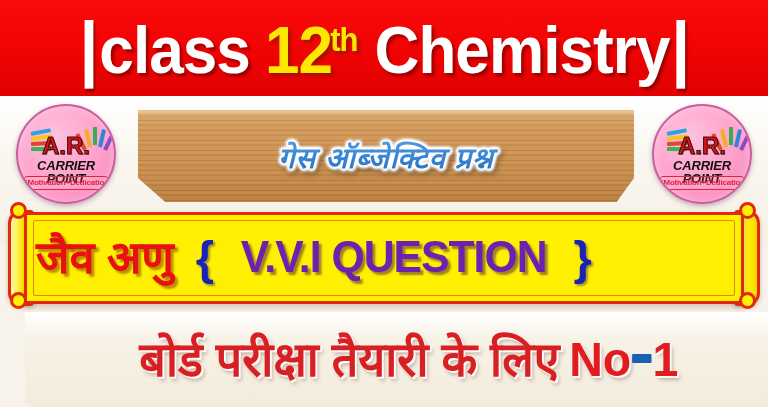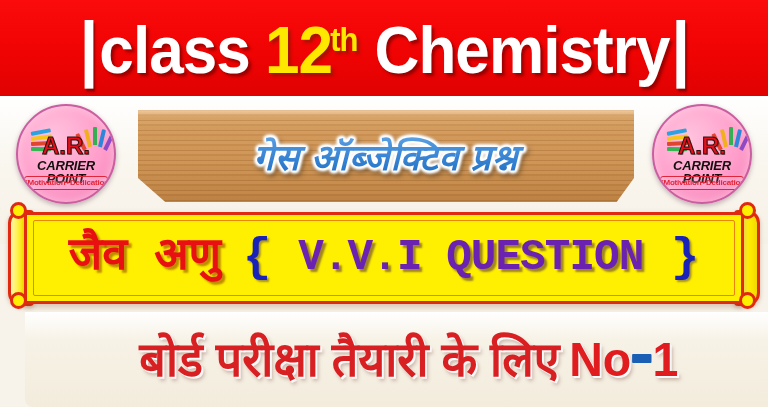--- a/index.html
+++ b/index.html
@@ -108,21 +108,21 @@
     background:linear-gradient(180deg,rgba(255,232,196,.55),rgba(255,232,196,0));
     clip-path:polygon(0% 0%,100% 0%,100% 100%,0% 100%);
   }
   .plank-text{
     position:absolute;
     inset:0;
     display:flex;
     align-items:center;
     justify-content:center;
     font-family:"Liberation Sans", sans-serif;
-    font-size:36px;
+    font-size:29px;
     font-weight:bold;
     font-style:italic;
     letter-spacing:1px;
     color:#2f7fd0;
     background:linear-gradient(180deg,#a8d0f2 0%,#4a93dd 38%,#1f6fc4 72%,#2a7ecd 100%);
     -webkit-background-clip:text;
     background-clip:text;
     -webkit-text-fill-color:transparent;
     text-shadow:none;
     filter:
@@ -274,24 +274,22 @@
   .curl-spiral.tl{ left:4px;  top:-6px; }
   .curl-spiral.bl{ left:4px;  top:84px; }
   .curl-spiral.tr{ left:733px;top:-6px; }
   .curl-spiral.br{ left:733px;top:84px; }
 
   .scroll-text{
     position:absolute;
     left:30px; right:30px; top:0; bottom:0;
     display:flex;
     align-items:center;
-    justify-content:center;
     gap:22px;
     white-space:nowrap;
-    font-family:Liberation Mono, monospace;
   }
   .sc-hi{
     font-size:45px;
     font-weight:bold;
     color:#e81010;
     text-shadow:3px 3px 2px rgba(110,20,0,.45);
     line-height:1;
     padding-bottom:6px;
   }
   .sc-brace{

